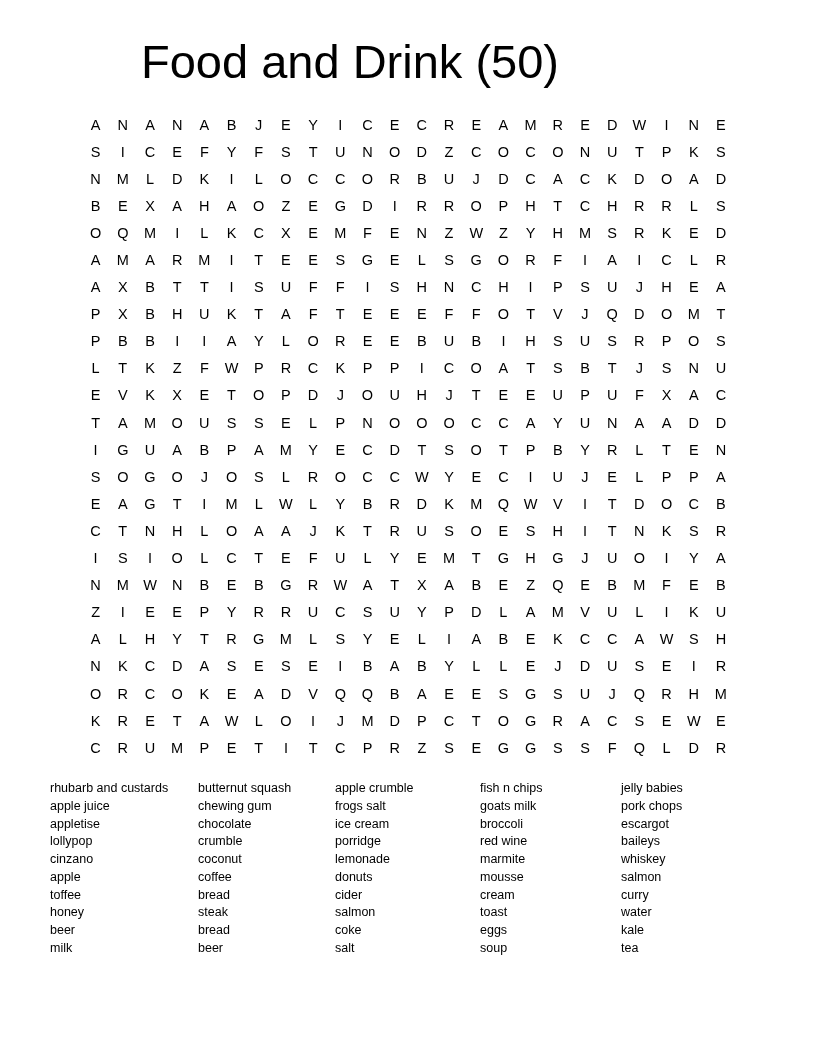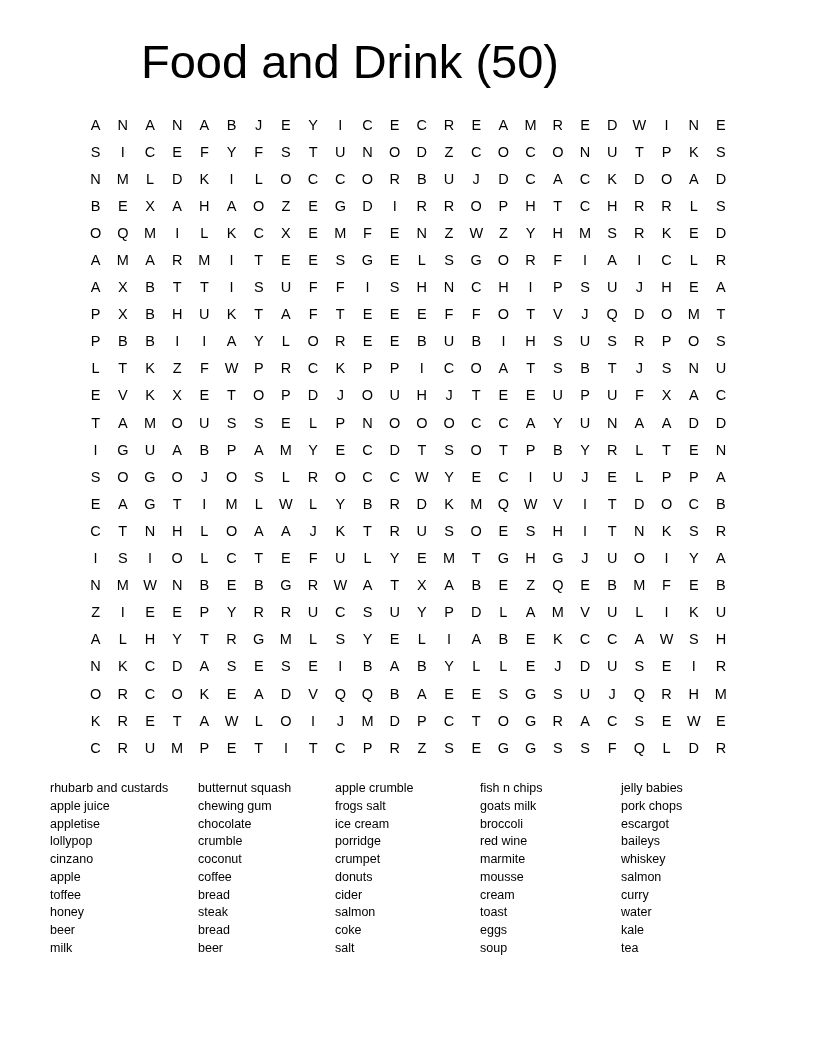--- a/index.html
+++ b/index.html
@@ -671,21 +671,21 @@
       <div>bread</div>
       <div>steak</div>
       <div>bread</div>
       <div>beer</div>
     </div>
   <div class="word-col c3">
       <div>apple crumble</div>
       <div>frogs salt</div>
       <div>ice cream</div>
       <div>porridge</div>
-      <div>crumpet</div>
+      <div>lemonade</div>
       <div>donuts</div>
       <div>cider</div>
       <div>salmon</div>
       <div>coke</div>
       <div>salt</div>
     </div>
   <div class="word-col c5">
       <div>jelly babies</div>
       <div>pork chops</div>
       <div>escargot</div>

